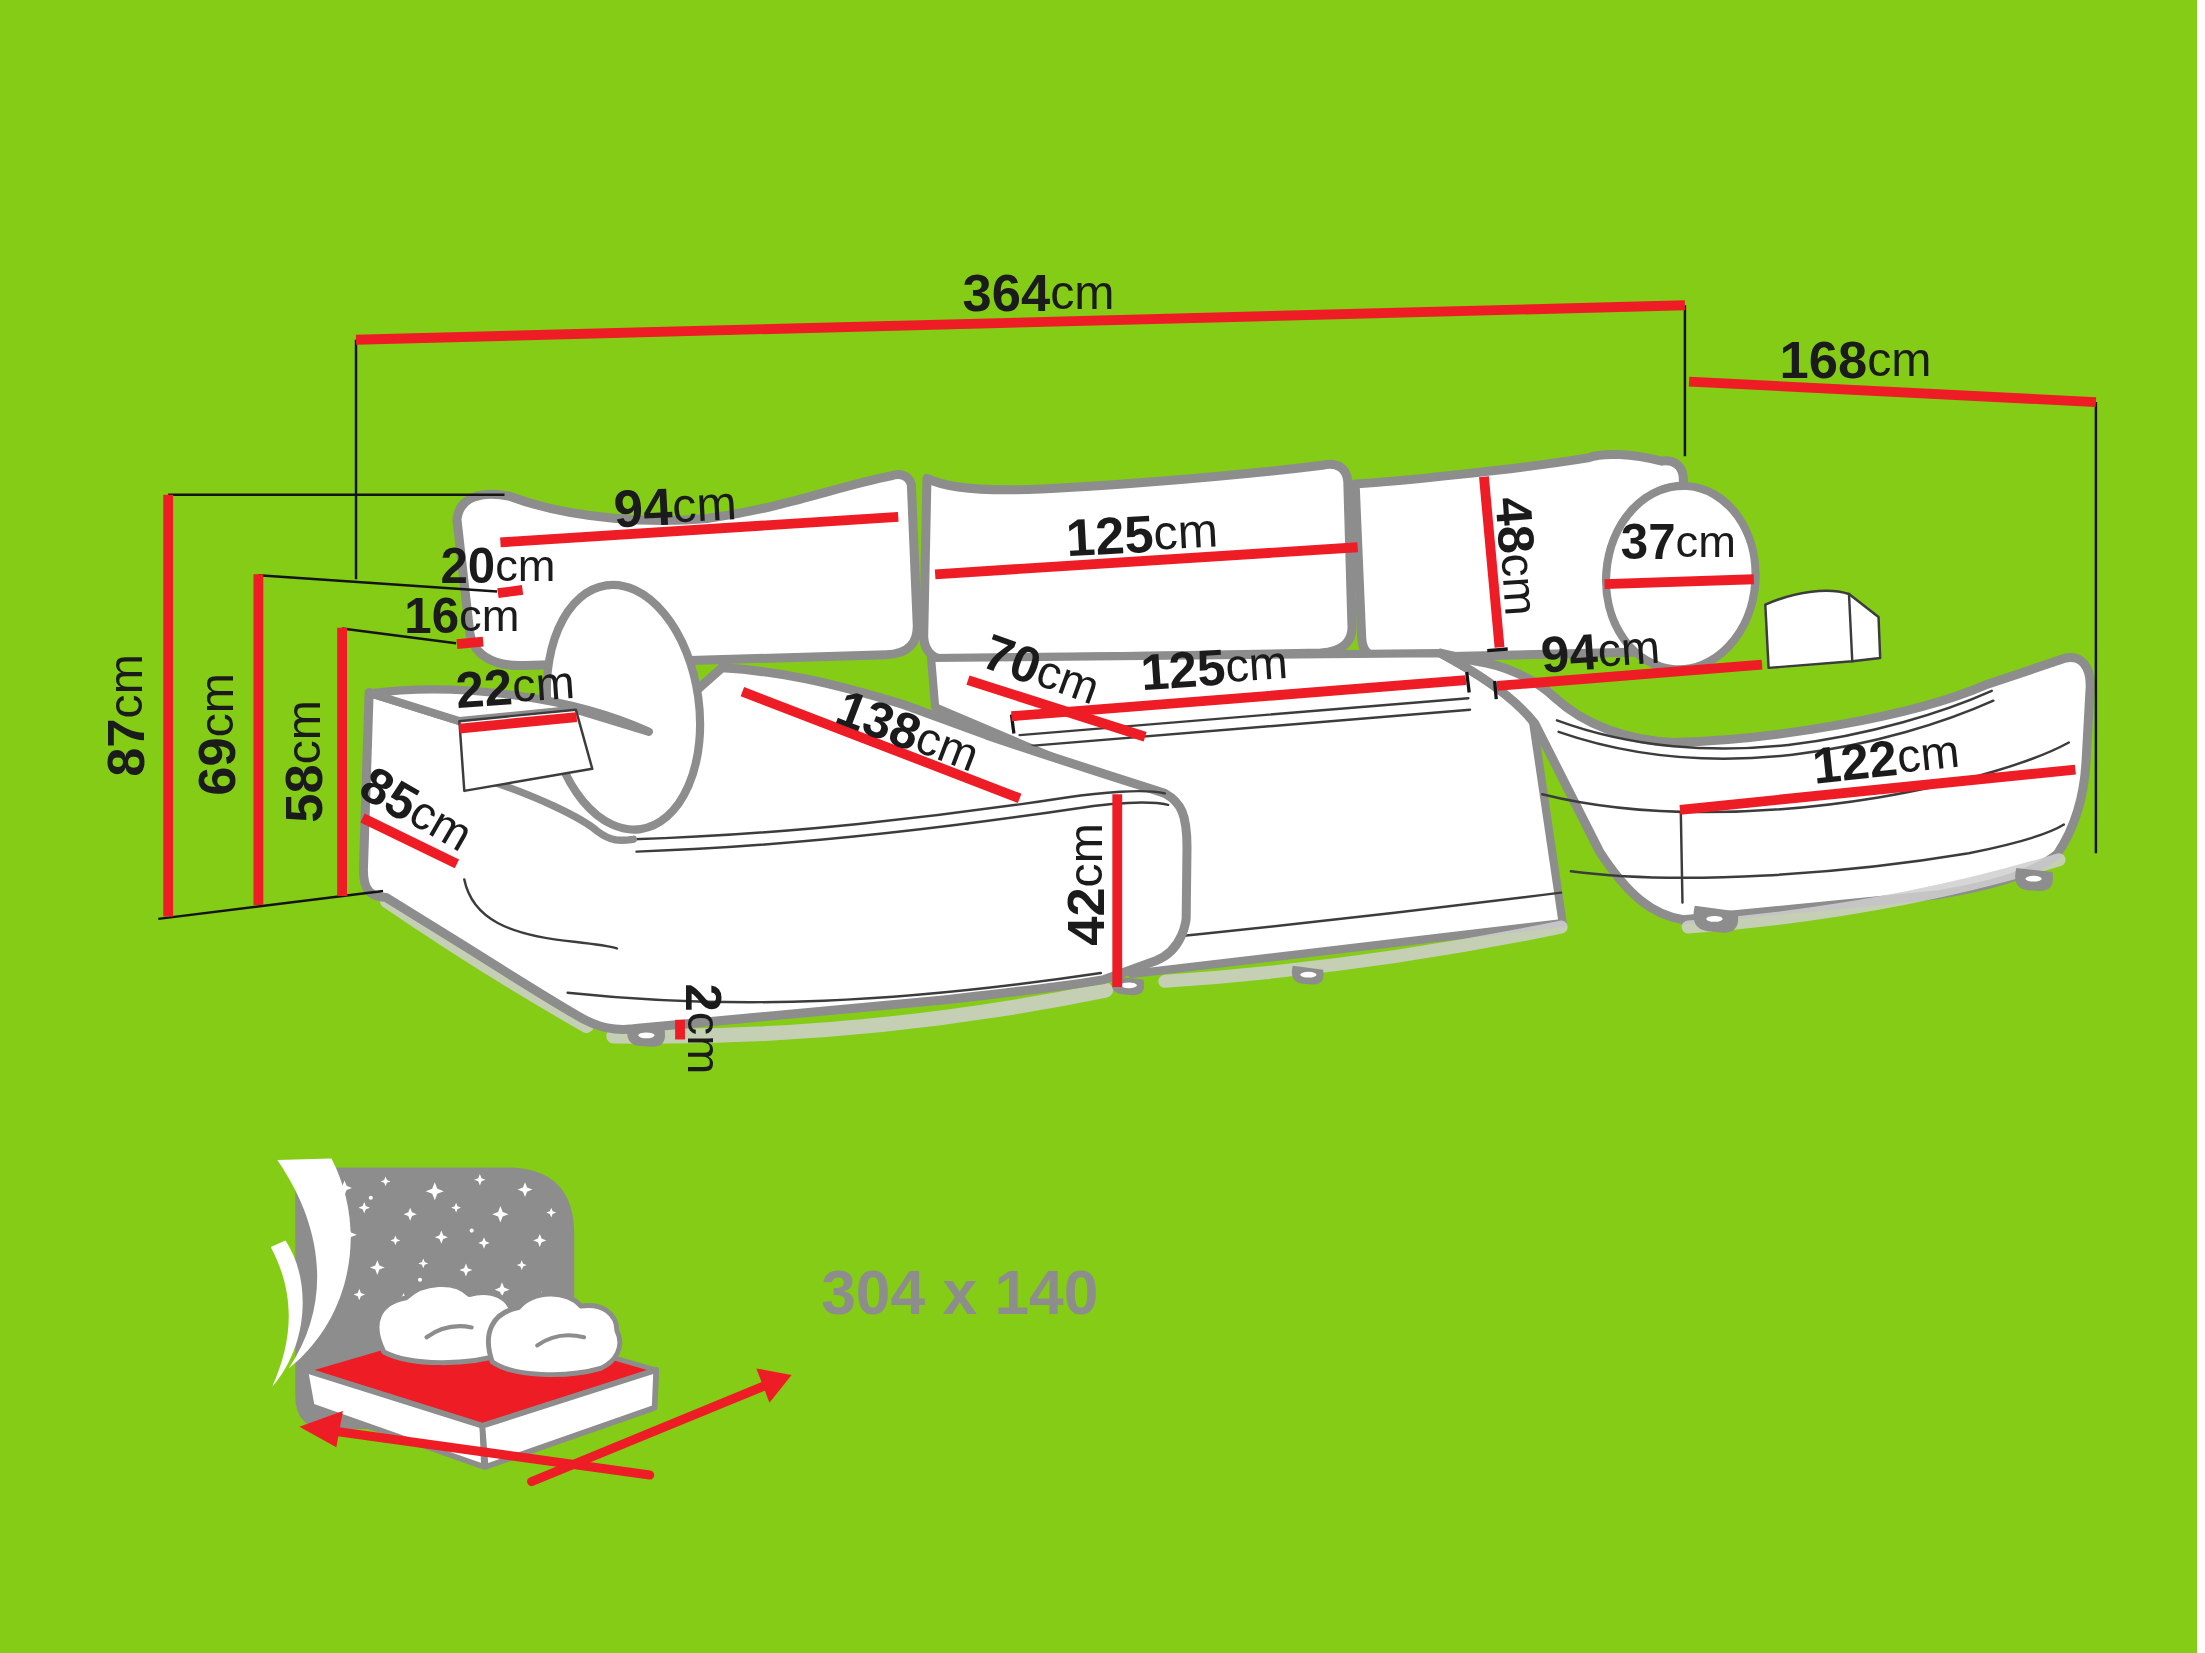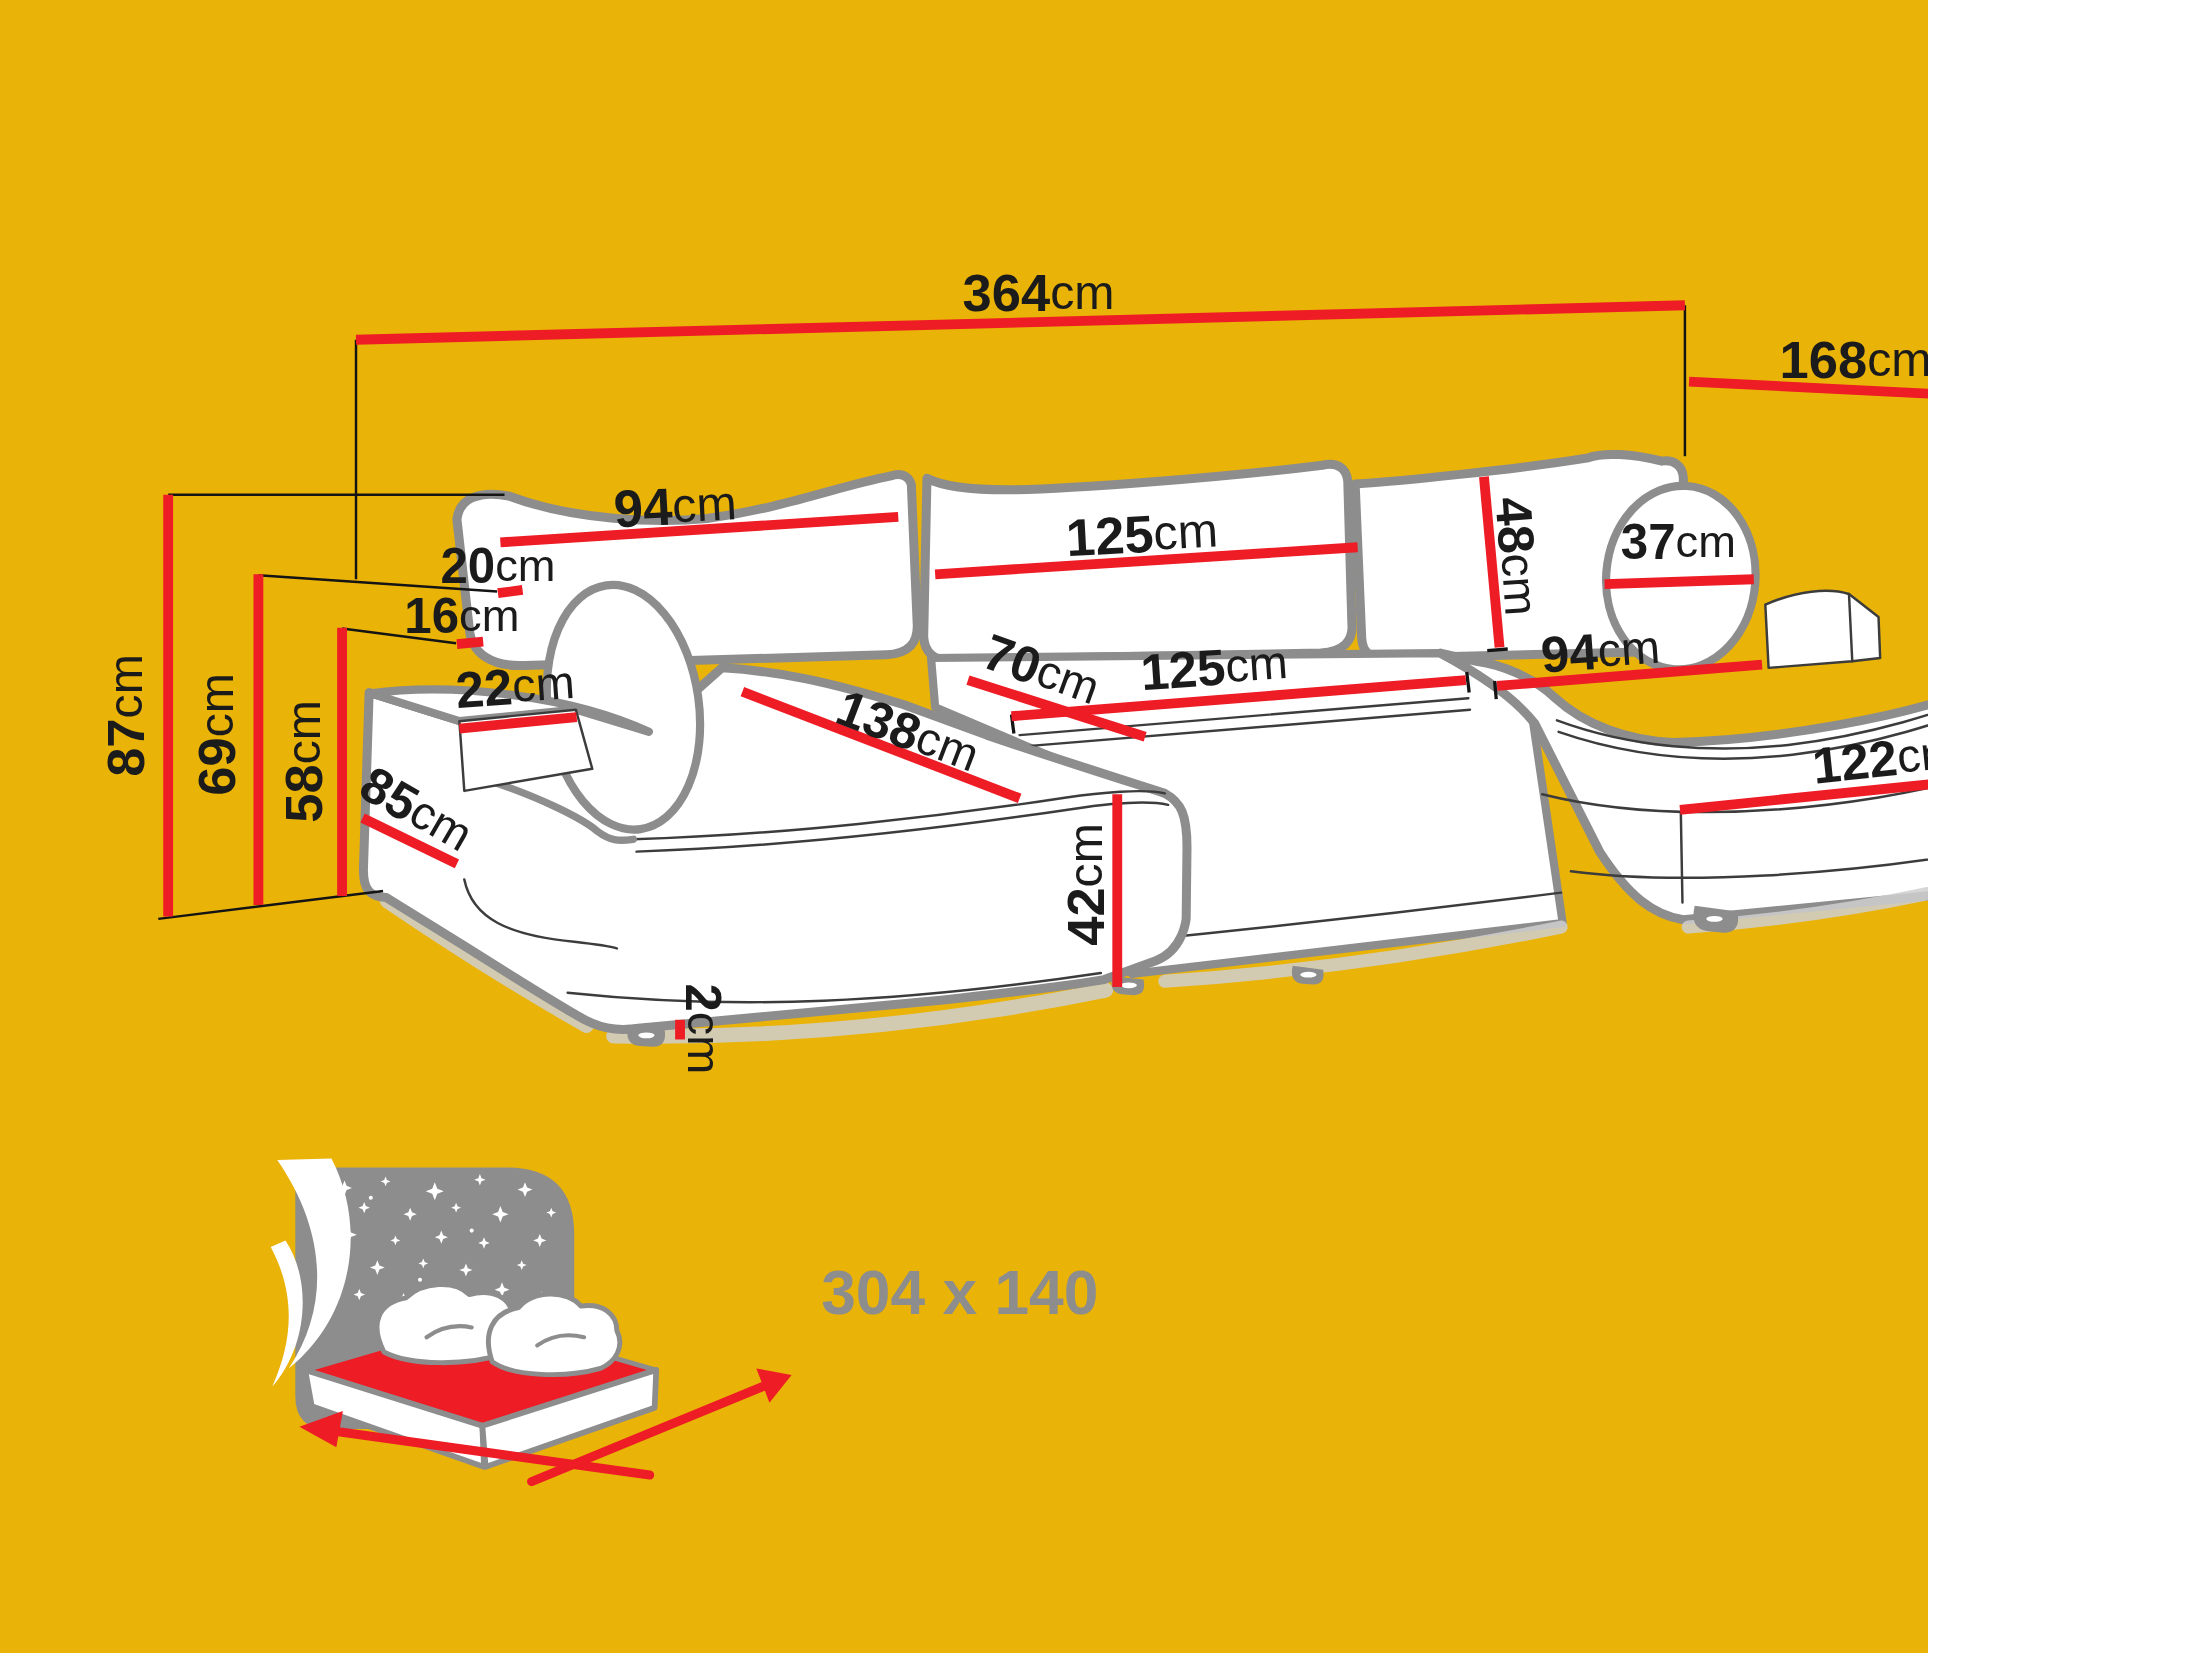--- a/index.html
+++ b/index.html
@@ -1,16 +1,16 @@
 <!DOCTYPE html>
 <html style="font-size:13px"><head>
 <meta charset="utf-8">
 <style>
   html,body{margin:0;padding:0;background:#ffffff;}
-  .stage{width:1928px;height:1654px;position:relative;background:#eab308;overflow:hidden;}
+  .stage{width:2197px;height:1654px;position:relative;background:#84cc16;overflow:hidden;}
   svg{display:block;}
   text{font-family:"Liberation Sans","DejaVu Sans",sans-serif;fill:#1b1b1b;}
   .dim-num{font-weight:800;}
   .dim-unit{font-weight:400;}
   .sleep-label{font-weight:800;fill:#8d8d8d;}
 </style>
 </head>
 <body>
 
 <div class="stage">

